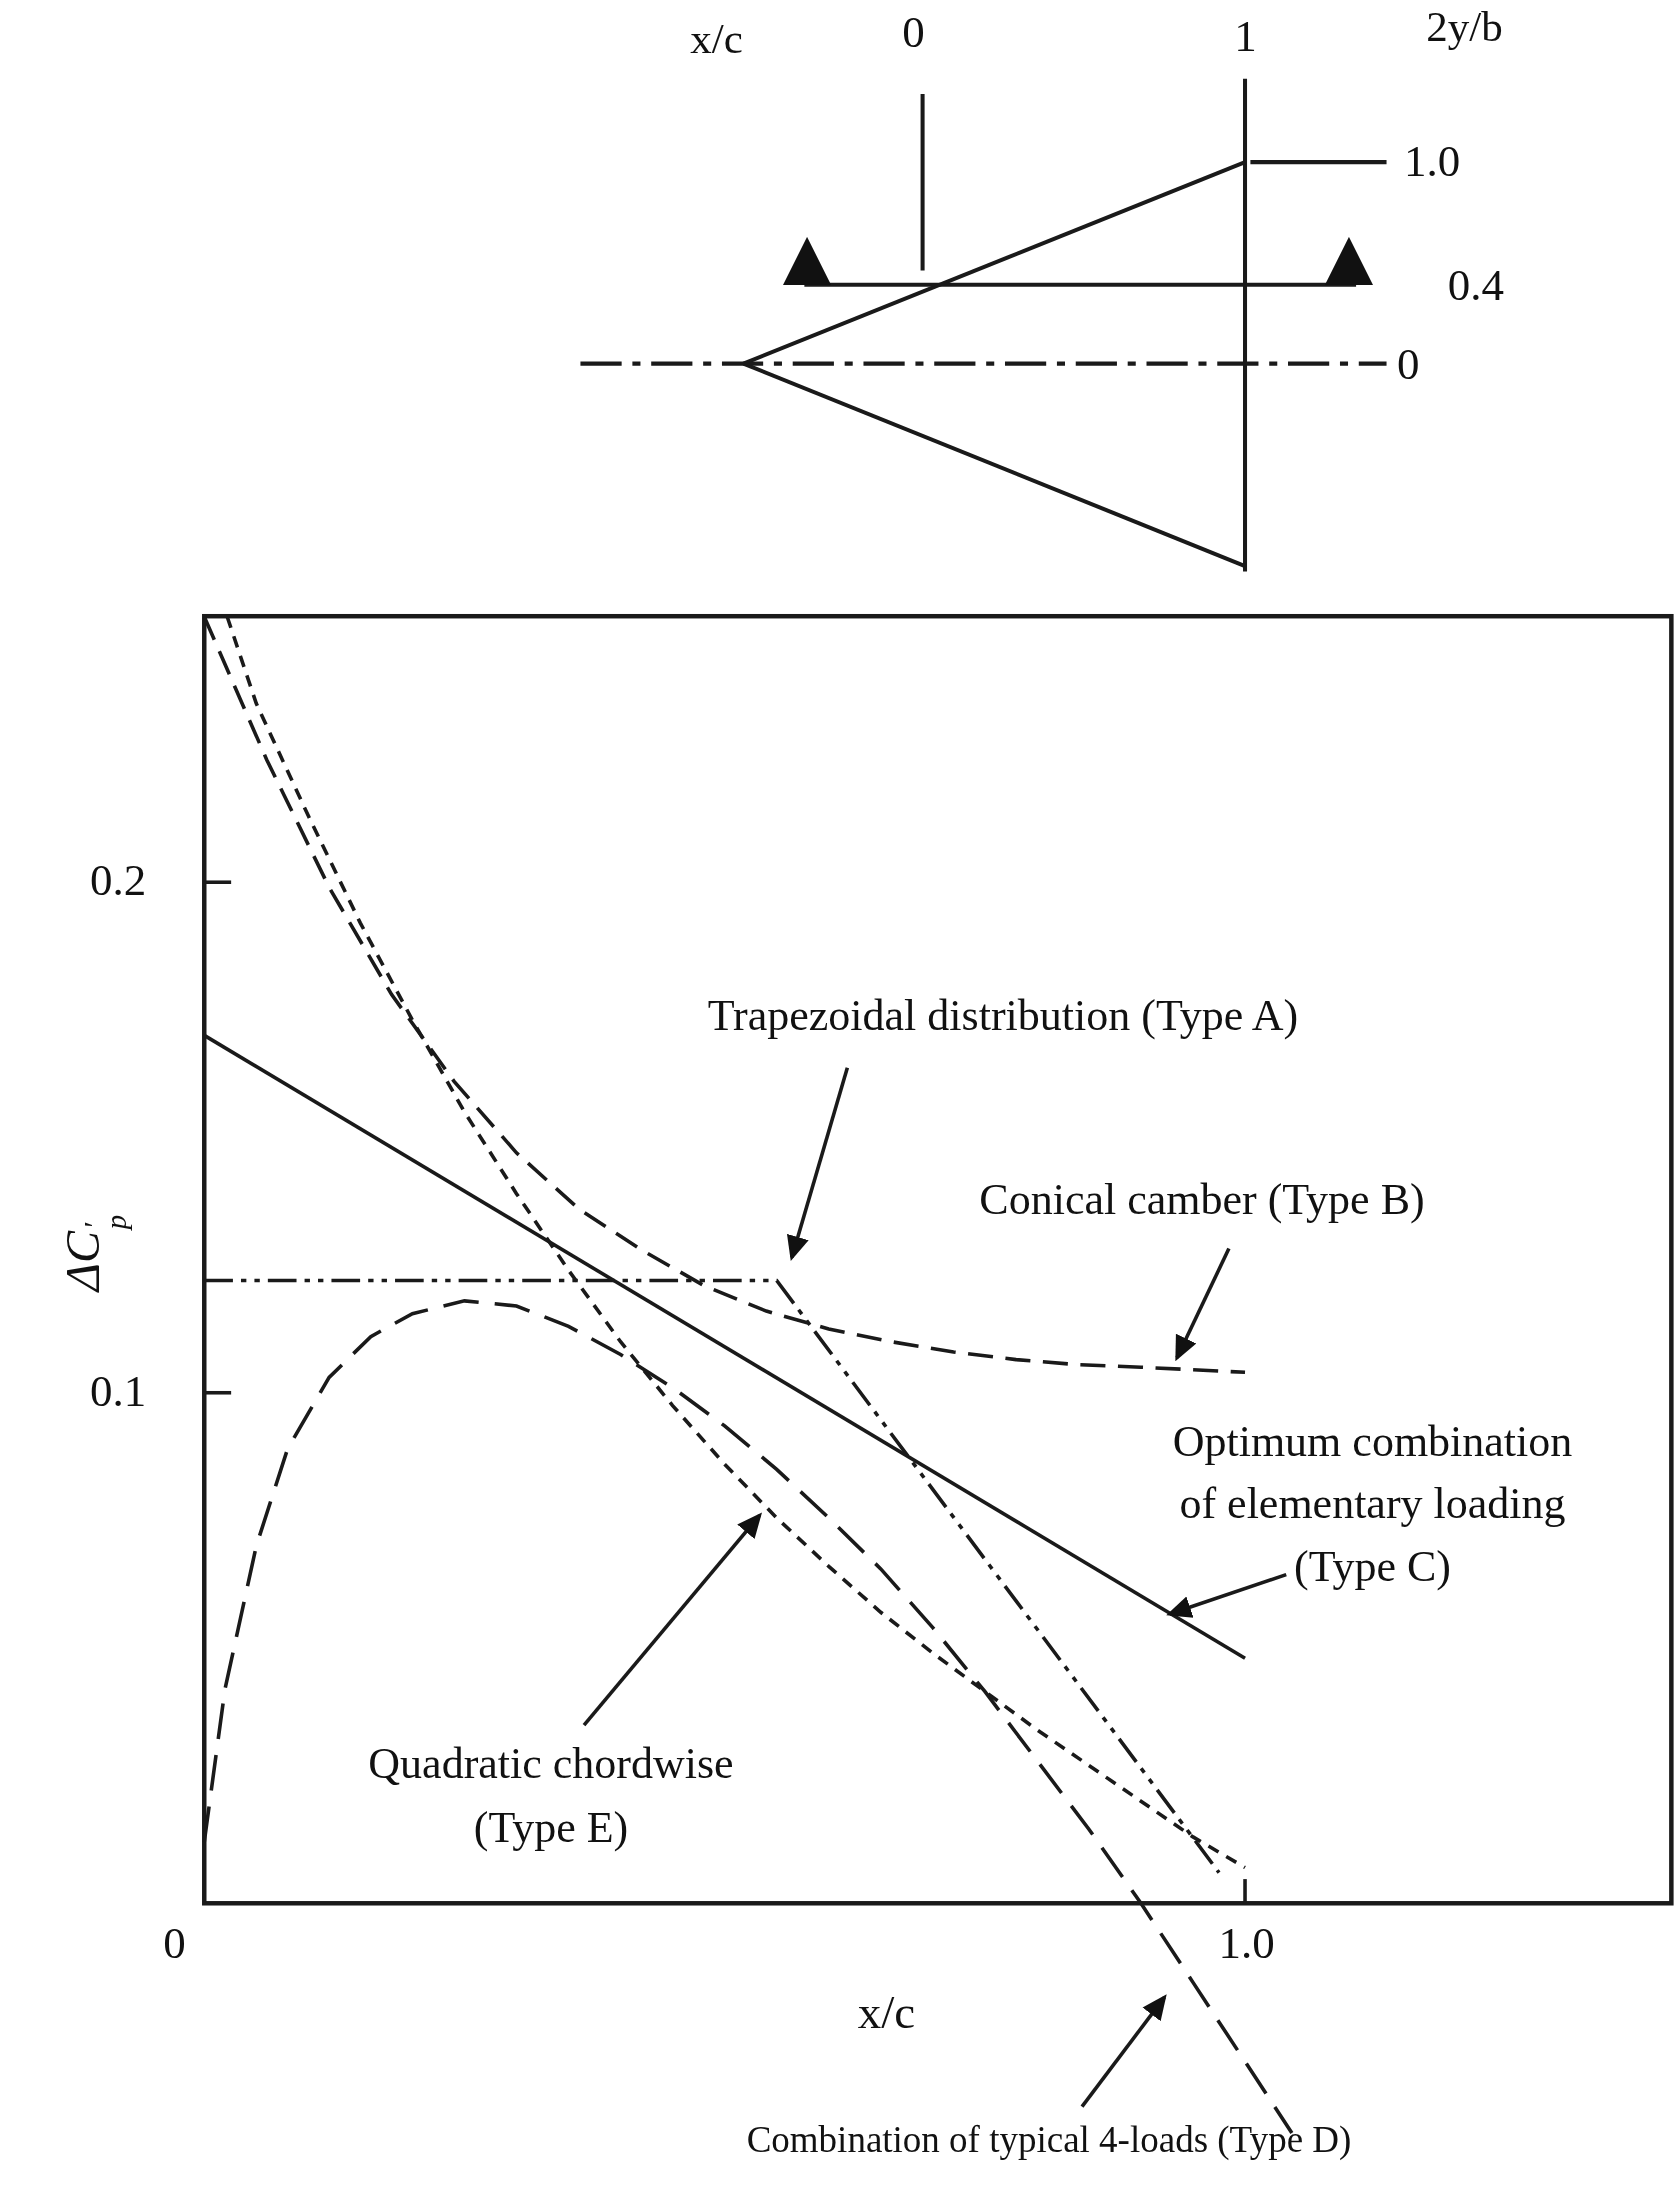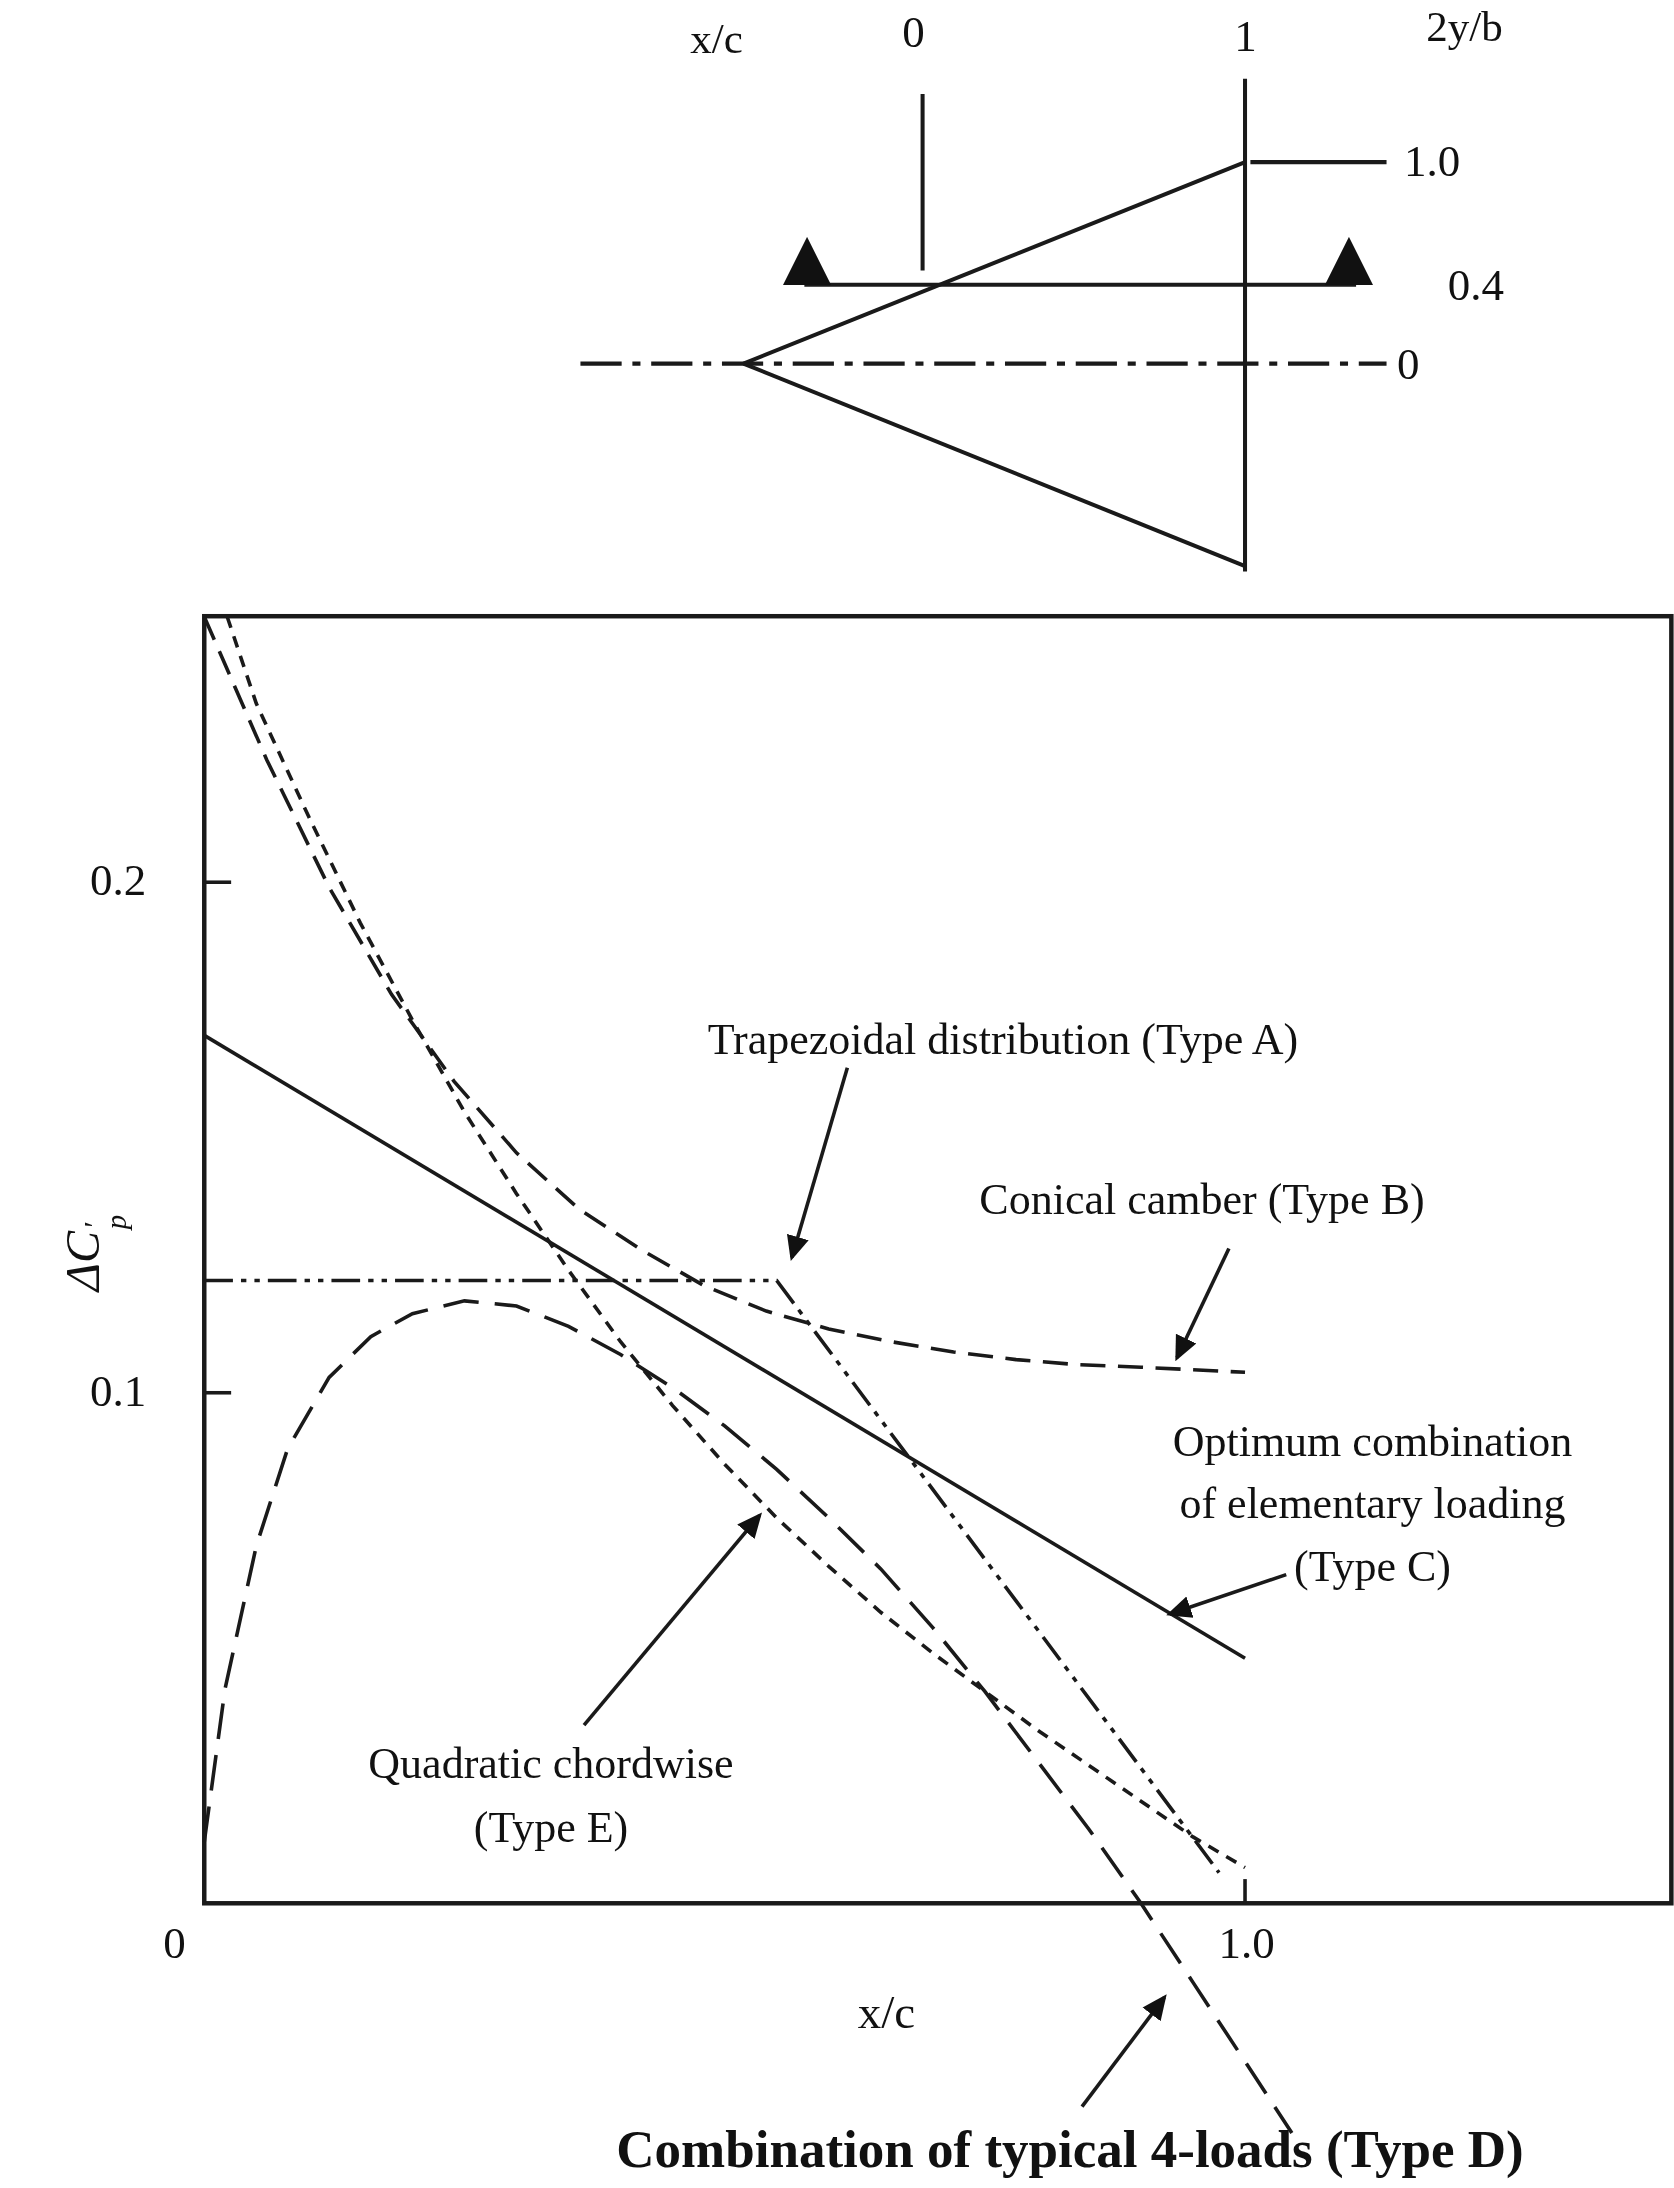--- a/index.html
+++ b/index.html
@@ -109,31 +109,31 @@
 
   <div class="lbl ylabel" style="left:7.2px; top:1225px; width:152px; height:56px;">
     <span>ΔC</span><span class="ystack">
         <span>′</span>
         <span>p</span>
       </span>
   </div>
 
   <div class="lbl italic" style="left:806px; top:1985px; width:161px; font-size:47px;">x/c</div>
 
-  <div class="lbl" style="left:618px; top:991px; width:770px; font-size:44px;margin-top:24px;">Trapezoidal distribution (Type A)</div>
+  <div class="lbl" style="left:618px; top:991px; width:770px; font-size:44px;">Trapezoidal distribution (Type A)</div>
 
   <div class="lbl" style="left:913px; top:1175px; width:578px; font-size:44px;">Conical camber (Type B)</div>
 
   <div class="lbl multiline" style="left:1059px; top:1411px; width:627px; font-size:44px; line-height:1.42;">
     <span>Optimum combination</span>
     <span>of elementary loading</span>
     <span>(Type C)</span>
   </div>
 
   <div class="lbl multiline" style="left:309px; top:1732px; width:484px; font-size:44px; line-height:1.45;">
     <span>Quadratic chordwise</span>
     <span>(Type E)</span>
   </div>
 
-  <div class="lbl" style="left:555px; top:2119px; width:1030px; font-size:53px;font-weight:bold;">Combination of typical 4-loads (Type D)</div>
+  <div class="lbl" style="left:534px; top:2119px; width:1030px; font-size:37px;">Combination of typical 4-loads (Type D)</div>
 
 </div>
 
 
 </body></html>

